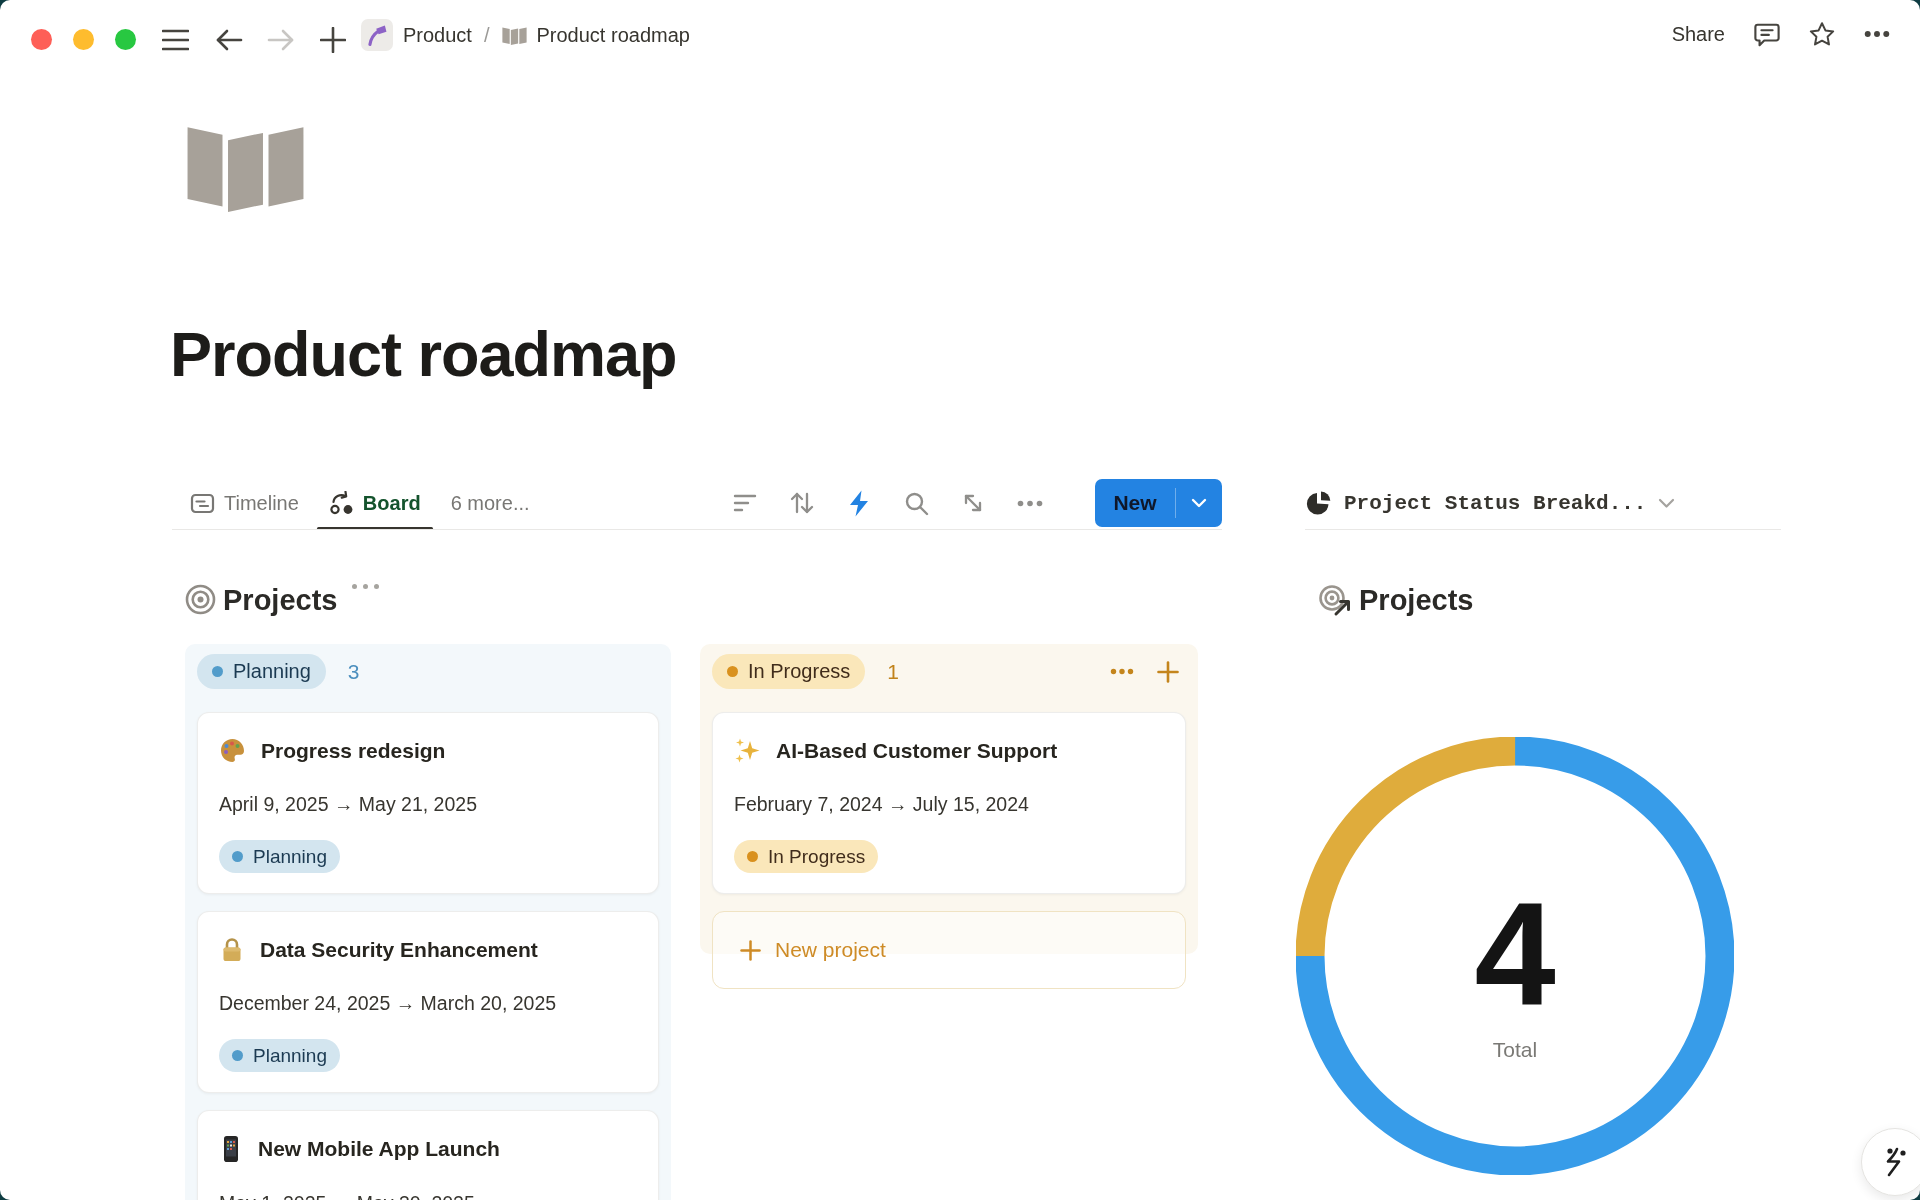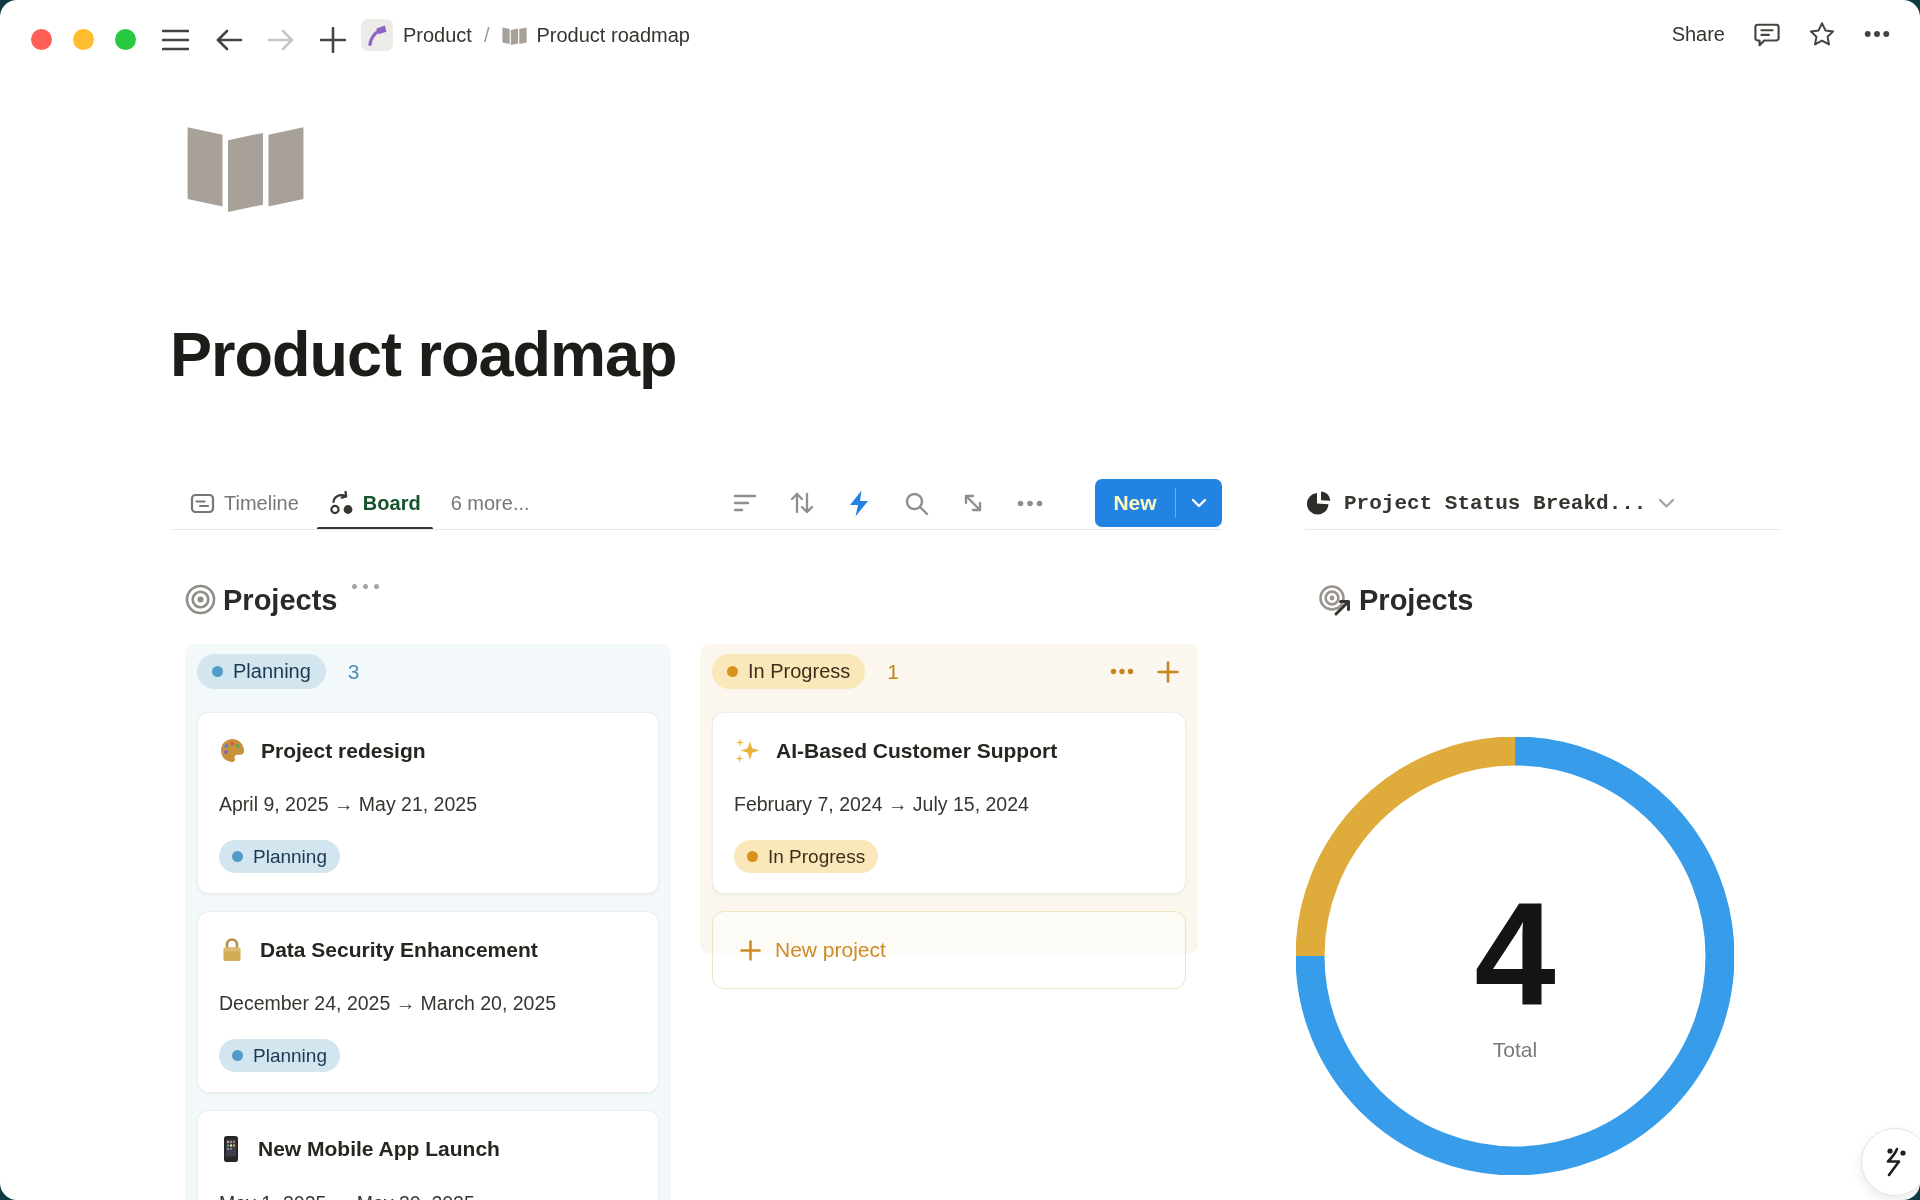--- a/index.html
+++ b/index.html
@@ -1,18 +1,18 @@
 <!DOCTYPE html>
 <html><head>
 <meta charset="utf-8">
 <style>
   * { margin:0; padding:0; box-sizing:border-box; }
   html,body { width:1920px; height:1200px; }
   body { background:#0E3C42; font-family:"Liberation Sans","DejaVu Sans",sans-serif; color:#37352F; }
-  .window { position:absolute; inset:0; background:#fff; border-radius:17px; overflow:hidden; }
+  .window { position:absolute; inset:0; background:#fff; border-radius:10px; overflow:hidden; }
 
   
   .topbar { position:absolute; top:0; left:0; right:0; height:66px; }
   .traffic { position:absolute; top:29px; left:31px; display:flex; gap:21px; }
   .traffic span { width:21px; height:21px; border-radius:50%; display:block; }
   .tl-red{background:#FE5F57;} .tl-yellow{background:#FEBC2E;} .tl-green{background:#28C841;}
   .nav-ico { position:absolute; top:20px; width:40px; height:40px; display:flex; align-items:center; justify-content:center; cursor:pointer; }
   .crumb { position:absolute; top:17px; left:361px; display:flex; align-items:center; gap:10px; height:36px; font-size:20px; }
   .crumb-badge { width:32px; height:32px; border-radius:7px; background:#EDEBE8; display:flex; align-items:center; justify-content:center; }
   .crumb-sep { color:#9B9A97; padding:0 2px; }
@@ -24,21 +24,21 @@
   .page-title { position:absolute; left:170px; top:318px; font-size:63px; font-weight:700; letter-spacing:-1px; color:#1D1C19; }
 
   
   .viewbar { position:absolute; left:172px; top:476px; width:1050px; height:54px; display:flex; align-items:center; }
   .tabs { display:flex; align-items:center; gap:30px; padding-left:18px; }
   .tab { position:relative; display:flex; align-items:center; gap:9px; font-size:20px; color:#787774; height:54px; cursor:pointer; }
   .tab.active { color:#14532d; font-weight:600; }
   .tab.active::after { content:""; position:absolute; left:-12px; right:-12px; bottom:0; height:3.5px; background:#37352F; border-radius:2px; }
   .view-tools { margin-left:auto; display:flex; align-items:center; gap:31px; }
   .tool { width:26px; height:26px; display:flex; align-items:center; justify-content:center; cursor:pointer; }
-  .new-btn { margin-left:21px; width:127px; height:48px; border-radius:7px; background:#2383E2; display:flex; align-items:center; color:#fef9c3; cursor:pointer; }
+  .new-btn { margin-left:21px; width:127px; height:48px; border-radius:7px; background:#2383E2; display:flex; align-items:center; color:#0f172a; cursor:pointer; }
   .new-btn .lbl { width:80px; text-align:center; font-size:21px; font-weight:600; }
   .new-btn .split { width:1px; height:30px; background:rgba(255,255,255,.35); }
   .divider-left { position:absolute; left:172px; top:529px; width:1050px; height:1px; background:#E9E8E6; }
   .divider-right { position:absolute; left:1305px; top:529px; width:476px; height:1px; background:#E9E8E6; }
   .panel-head { position:absolute; left:1305px; top:476px; width:476px; height:54px; display:flex; align-items:center; gap:12px; cursor:pointer;font-family:Liberation Mono, monospace; }
   .panel-head .lbl { font-size:21px; font-weight:600; color:#37352F; }
 
   
   .sec-title { position:absolute; top:584px; display:flex; align-items:flex-start; gap:7px; }
   .sec-title .txt { font-size:29px; font-weight:700; color:#2B2A27; }
@@ -308,21 +308,21 @@
 
     <div class="card">
       <div class="card-title">
         <svg width="27" height="27" viewBox="0 0 27 27">
           <path d="M13.5,2 C7,2 2,7 2,13.5 C2,20 7,25 13.5,25 C15.8,25 16.3,23.2 15.7,21.6 C15,19.6 16.2,17.8 18.4,17.8 L21.5,17.8 C23.4,17.8 25,16.2 25,14 C25,7.3 19.8,2 13.5,2 Z" fill="#C8913C"></path>
           <circle cx="7.5" cy="9" r="2" fill="#4C8BD4"></circle>
             <circle cx="13" cy="6.5" r="2" fill="#D8574D"></circle>
           <circle cx="18.5" cy="9" r="2" fill="#63A14E"></circle>
             <circle cx="7" cy="15" r="2" fill="#8B5FBF"></circle>
         </svg>
-        <span>Project redesign</span>
+        <span>Progress redesign</span>
       </div>
       <div class="card-dates">April 9, 2025 → May 21, 2025</div>
       <div class="card-tag">
         <span class="pill pill-blue">
           <span class="dot"></span>
             <span>Planning</span>
         </span>
       </div>
     </div>
 

